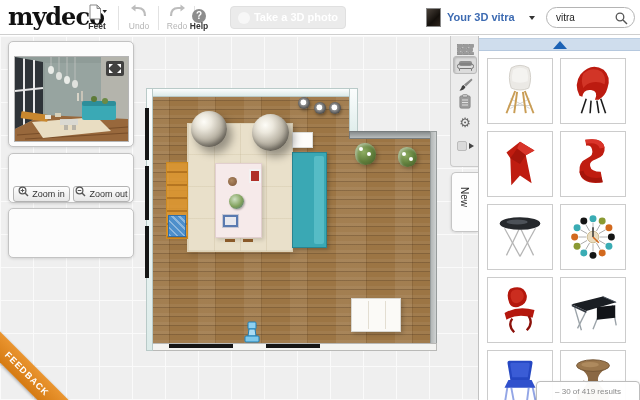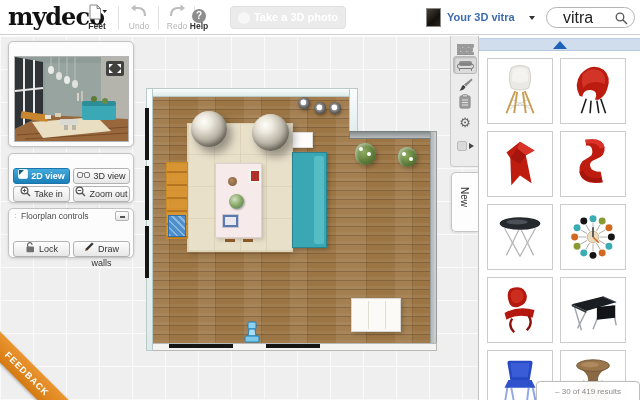--- a/index.html
+++ b/index.html
@@ -15,21 +15,21 @@
   .tb-btn .lbl { display:block; font-size:8.5px; font-weight:bold; color:#333; }
   .tb-btn.disabled .lbl { color:#b5b5b5; font-weight:normal; }
   .tb-sep { position:absolute; top:6px; width:1px; height:24px; background:#e2e2e2; }
   .caret-dn { display:inline-block; width:0; height:0; border-left:3px solid transparent; border-right:3px solid transparent; border-top:4px solid #333; vertical-align:middle; margin-left:1px; }
   .photo-btn { position:absolute; left:230px; top:6px; width:116px; height:23px; background:#ebebeb; border:1px solid #e0e0e0; border-radius:4px; color:#fff; font-size:11px; font-weight:bold; text-align:center; line-height:21px; }
   .photo-btn .cam { display:inline-block; width:12px; height:12px; background:#f7f7f7; border-radius:50%; vertical-align:middle; margin-right:4px; }
   .avatar { position:absolute; left:426px; top:8px; width:15px; height:19px; border:1px solid #8a8a8a; background:linear-gradient(135deg,#4a423a 0%,#14100c 60%,#2d241c 100%); }
   .rooms-link { position:absolute; left:447px; top:11px; font-size:11px; font-weight:bold; color:#3d6bb2; cursor:pointer; }
   .rooms-caret { position:absolute; left:528px; top:16px; }
   .searchbox { position:absolute; left:546px; top:7px; width:89px; height:21px; border:1px solid #b4b4b4; border-radius:12px; background:#fff; }
-  .searchbox input { position:absolute; left:16px; top:2px; width:62px; height:15px; border:none; outline:none; font-size:16px; color:#222; background:transparent; font-family:"Liberation Sans",sans-serif; }
+  .searchbox input { position:absolute; left:9px; top:2px; width:62px; height:15px; border:none; outline:none; font-size:10px; color:#222; background:transparent; font-family:"Liberation Sans",sans-serif; }
   .searchbox svg { position:absolute; right:6px; top:3.5px; }
 
   
   .canvas { position:absolute; left:0; top:36px; width:478px; height:364px;
     background-color:#efefef;
     background-image:linear-gradient(#fafafa 1px, transparent 1px), linear-gradient(90deg,#fafafa 1px, transparent 1px);
     background-size:33px 33px; }
   .abs { position:absolute; }
 
   
@@ -220,76 +220,40 @@
               <polygon points="15,3 11,3 15,7"></polygon>
               <polygon points="3,12 3,8 7,12"></polygon>
               <polygon points="15,12 15,8 11,12"></polygon>
             </g>
         </svg>
       </div>
     </div>
   </div>
 
   <div class="panel" style="top:153px; height:50px;">
-    <div class="btnrow" style="top:14px;">
-      <button class="ui-btn active" style="left:0;">
-        <span class="bic"><svg width="10" height="10" viewBox="0 0 10 10">
-              <rect x="0.5" y="0.5" width="9" height="9" rx="1.5" fill="#fff" stroke="#d8eef8"></rect>
-              <polygon points="1,1 6,1 1,6" fill="#16577c"></polygon>
-            </svg></span><span>2D view</span>
-      </button>
-      <button class="ui-btn" style="left:60px;">
-        <span class="bic"><svg width="13" height="8" viewBox="0 0 13 8">
-              <rect x="0.5" y="1.5" width="5" height="5" rx="1.5" fill="none" stroke="#777"></rect>
-              <rect x="7.5" y="1.5" width="5" height="5" rx="1.5" fill="none" stroke="#777"></rect>
-              <path d="M5.5 3 Q6.5 2 7.5 3" stroke="#777" fill="none"></path>
-            </svg></span><span>3D view</span>
-      </button>
-    </div>
     <div class="btnrow" style="top:32px;">
       <button class="ui-btn" style="left:0;">
         <span class="bic"><svg width="11" height="11" viewBox="0 0 11 11">
               <circle cx="4.5" cy="4.5" r="3.4" fill="none" stroke="#555" stroke-width="1.2"></circle>
               <line x1="7" y1="7" x2="10" y2="10" stroke="#555" stroke-width="1.4"></line>
               <line x1="2.7" y1="4.5" x2="6.3" y2="4.5" stroke="#555"></line>
               <line x1="4.5" y1="2.7" x2="4.5" y2="6.3" stroke="#555"></line>
-            </svg></span><span>Take in</span>
+            </svg></span><span>Zoom in</span>
       </button>
       <button class="ui-btn" style="left:60px;">
         <span class="bic"><svg width="11" height="11" viewBox="0 0 11 11">
               <circle cx="4.5" cy="4.5" r="3.4" fill="none" stroke="#555" stroke-width="1.2"></circle>
               <line x1="7" y1="7" x2="10" y2="10" stroke="#555" stroke-width="1.4"></line>
               <line x1="2.7" y1="4.5" x2="6.3" y2="4.5" stroke="#555"></line>
             </svg></span><span>Zoom out</span>
       </button>
     </div>
   </div>
 
   <div class="panel" style="top:208px; height:50px;">
-    <div class="panel-h">
-      <span class="dots"></span>
-      <span class="t">Floorplan controls</span>
-      <span class="minbtn">
-          <i></i>
-        </span>
-    </div>
-    <div class="btnrow" style="top:32px;">
-      <button class="ui-btn" style="left:0;">
-        <span class="bic"><svg width="11" height="12" viewBox="0 0 11 12">
-              <path d="M2.5 6 V4 a2.3 2.3 0 0 1 4.6 0 V4.6" fill="none" stroke="#666" stroke-width="1.2" transform="rotate(-18 4.8 4)"></path>
-              <rect x="1.5" y="5.5" width="7.5" height="5.8" rx="1" fill="#6e6e6e"></rect>
-            </svg></span><span>Lock</span>
-      </button>
-      <button class="ui-btn" style="left:60px;">
-        <span class="bic"><svg width="11" height="11" viewBox="0 0 11 11">
-              <path d="M1 10 L1.6 7.8 L8 1.4 L9.6 3 L3.2 9.4 Z" fill="#333"></path>
-              <path d="M1 10 L1.6 7.8 L3.2 9.4 Z" fill="#c89555"></path>
-            </svg></span><span>Draw walls</span>
-      </button>
-    </div>
   </div>
 
   <div class="rail">
     <div class="rail-item" style="top:5px;">
       <svg width="17" height="11" viewBox="0 0 17 11">
         <g fill="#9a9a9a" stroke="#777" stroke-width=".5">
           <rect x="0.5" y="0.5" width="5" height="3"></rect>
             <rect x="6.5" y="0.5" width="5" height="3"></rect>
             <rect x="12.5" y="0.5" width="4" height="3"></rect>
           <rect x="0.5" y="4.5" width="3" height="3"></rect>

